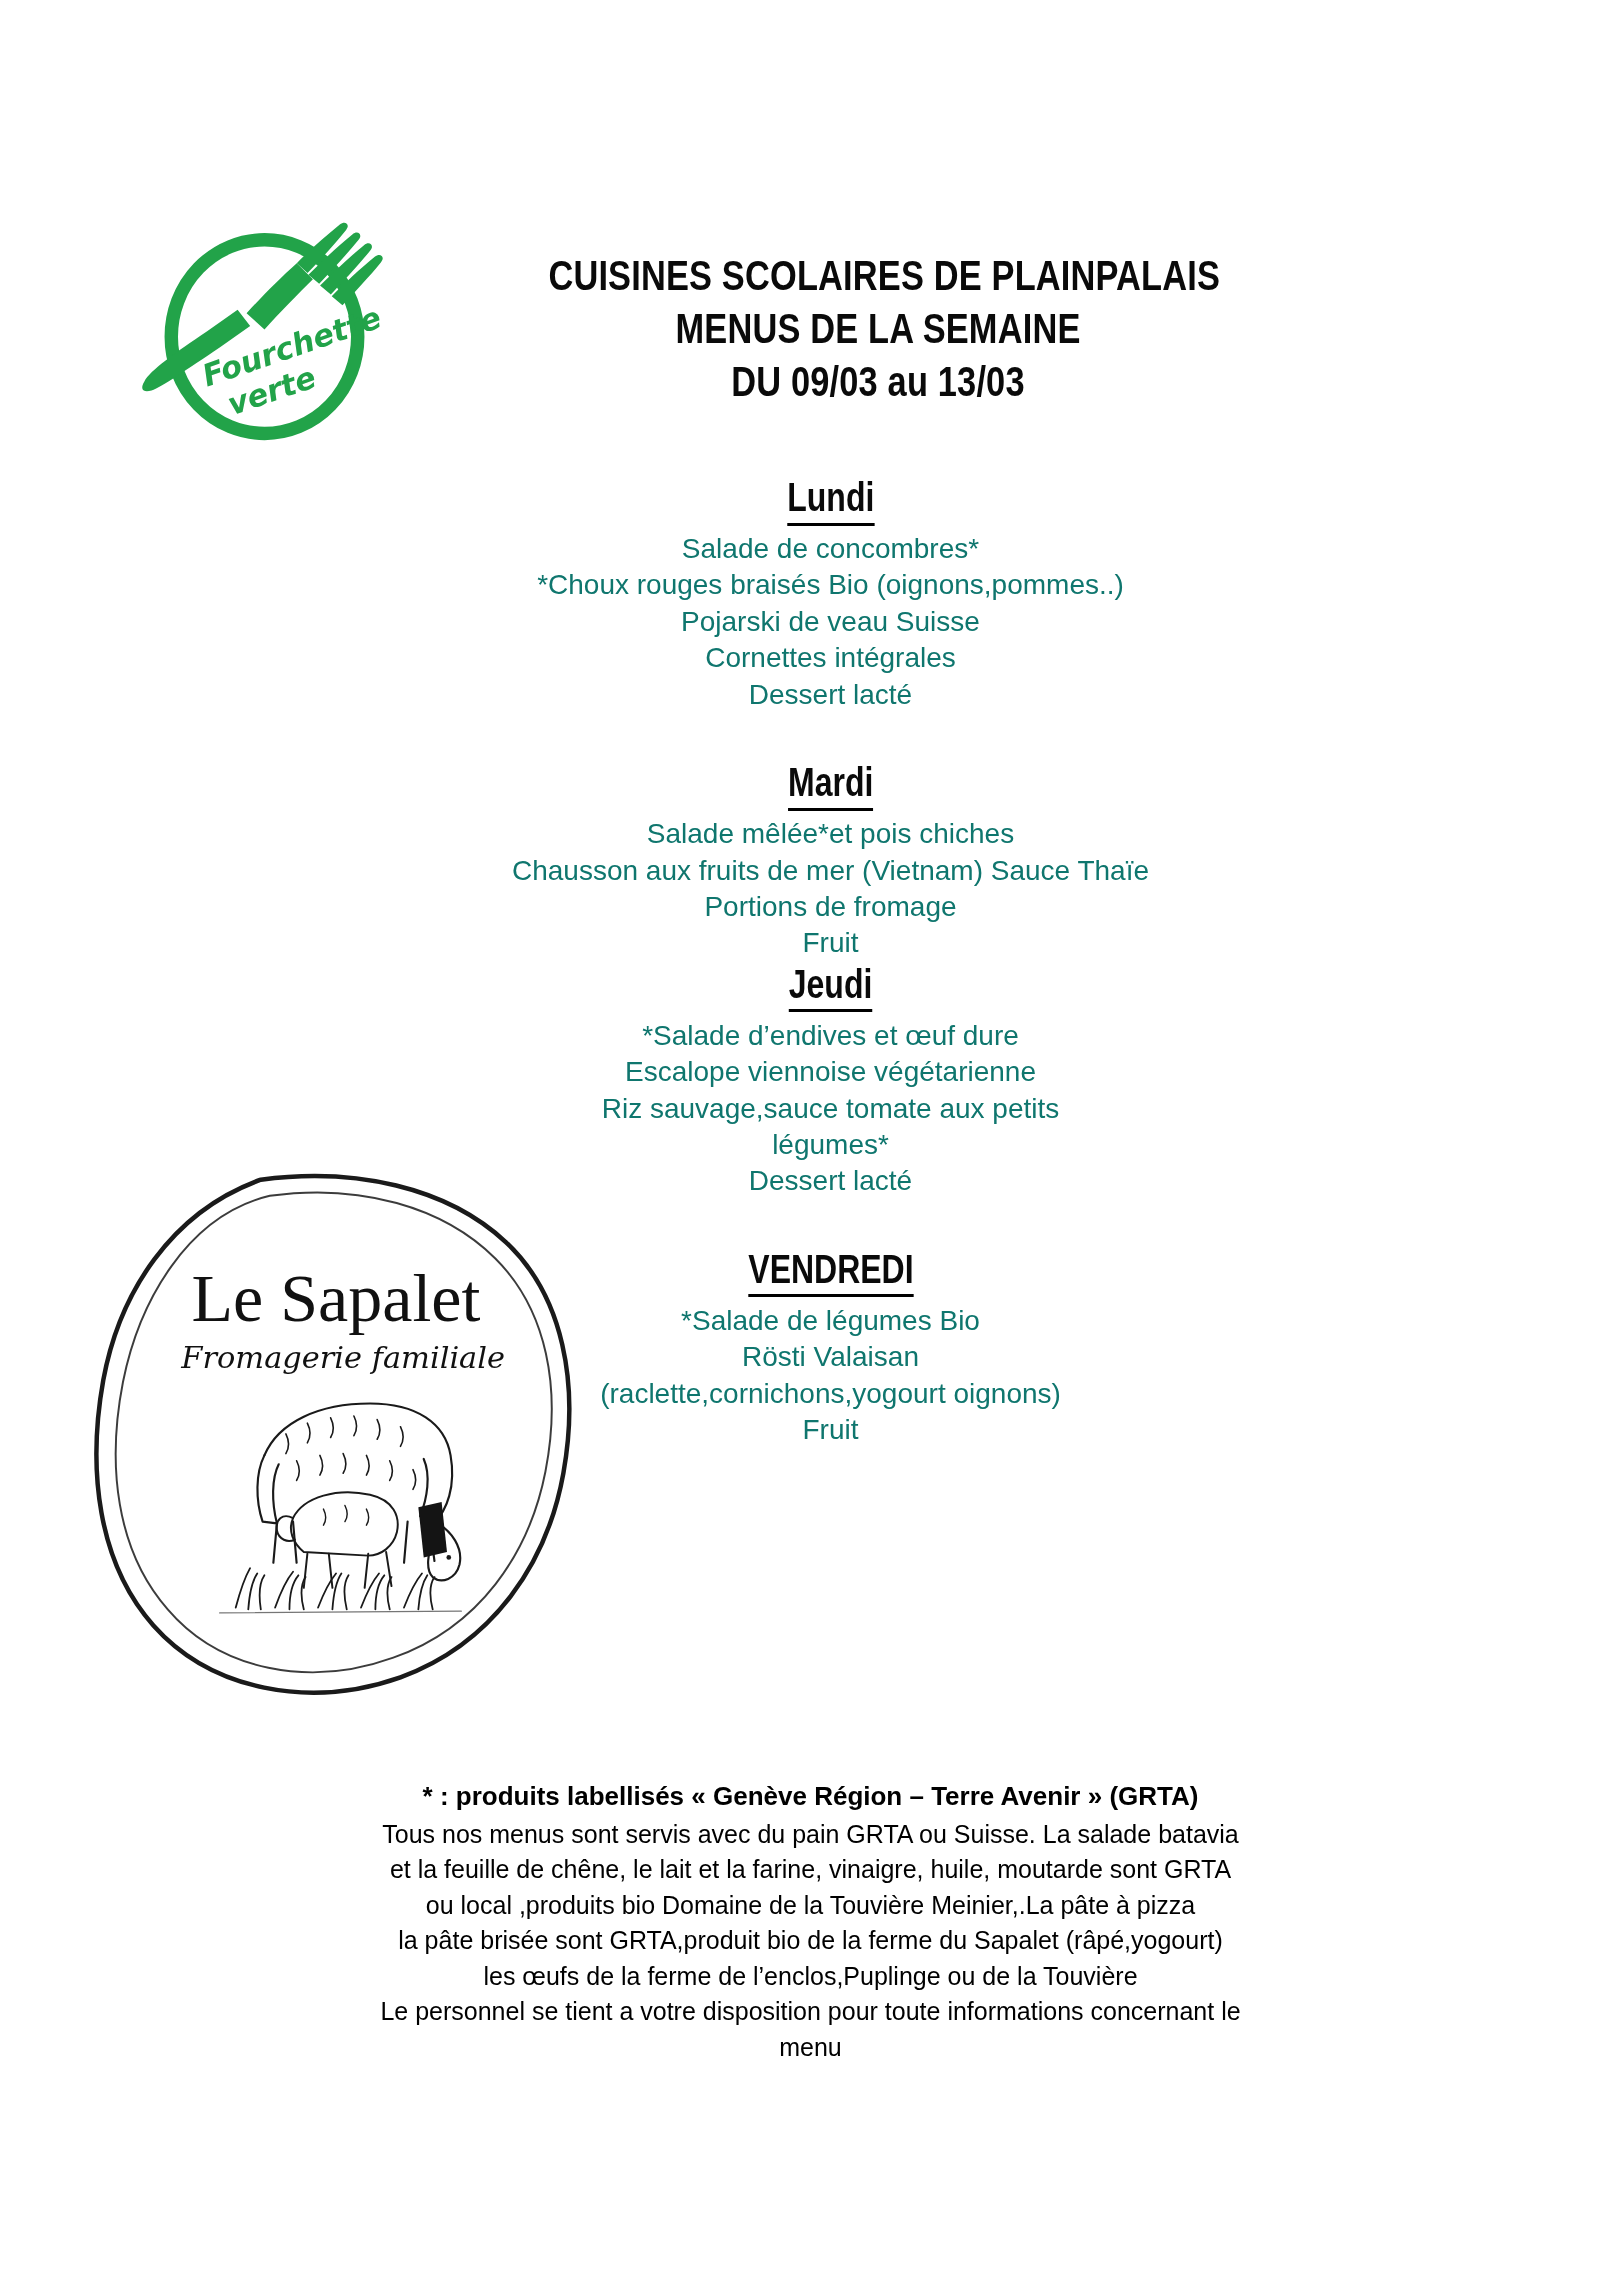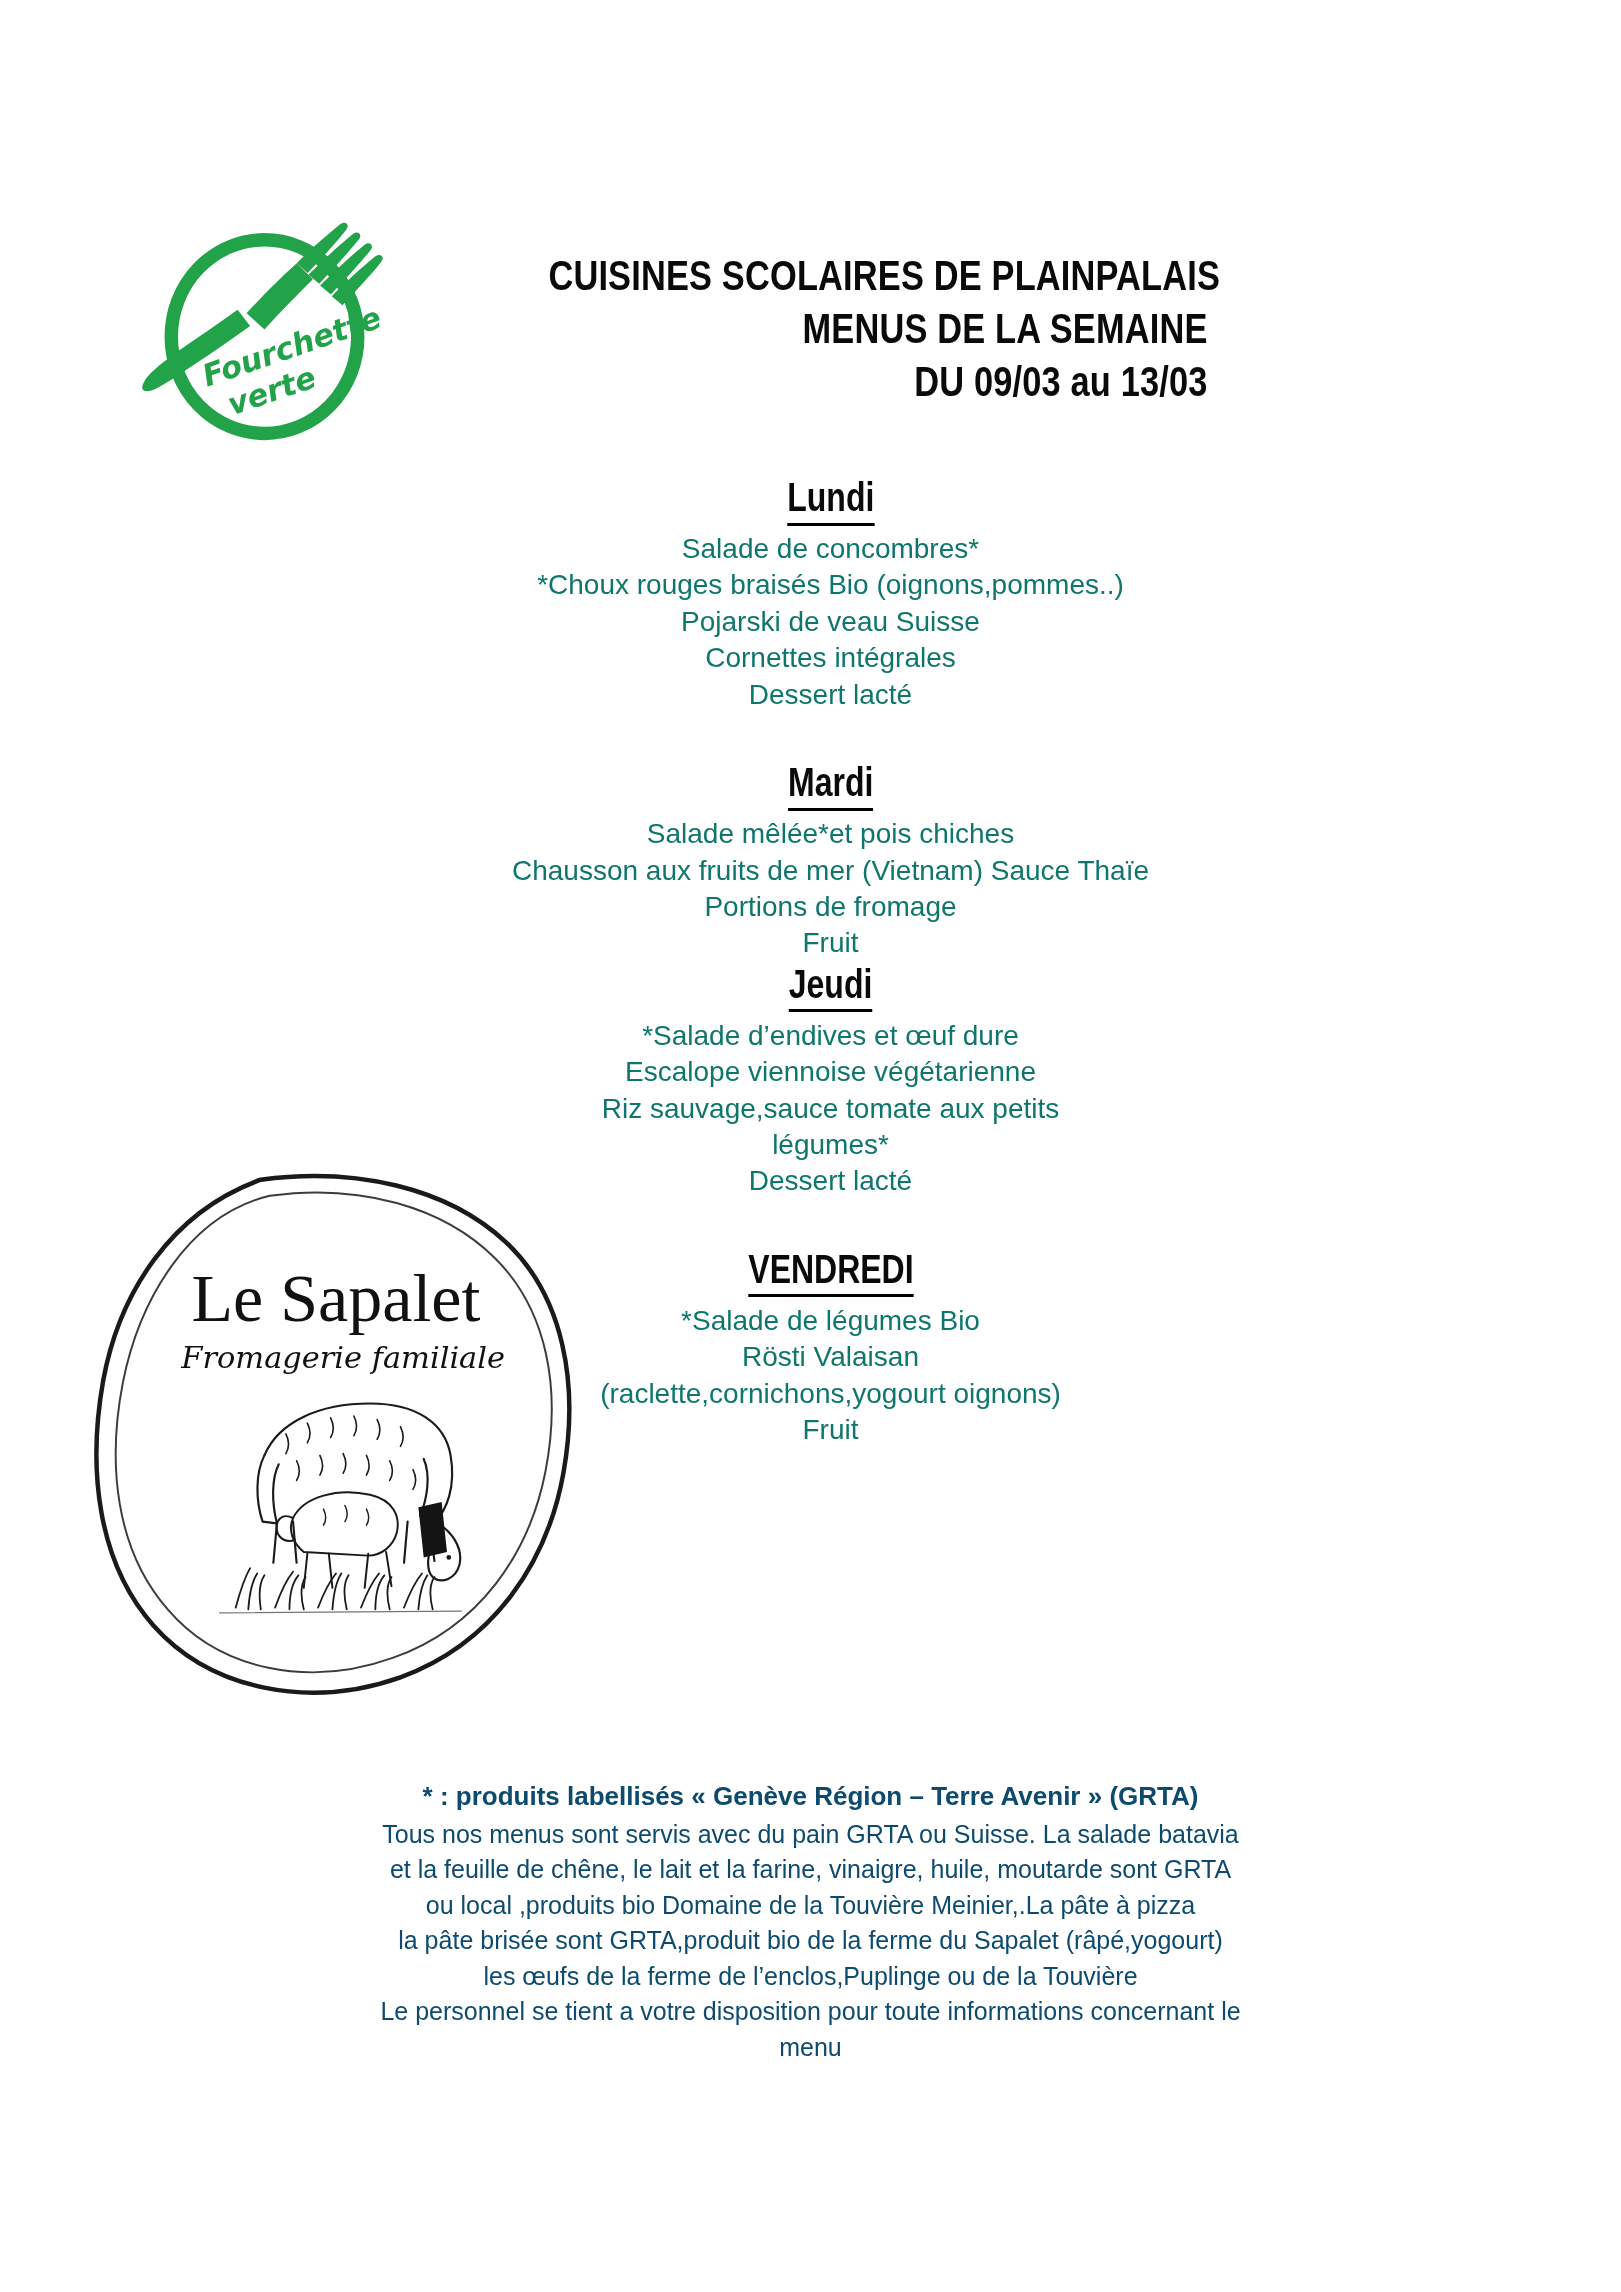--- a/index.html
+++ b/index.html
@@ -39,21 +39,21 @@
     width: 269px;
     height: 251px;
   }
   .fv-logo svg { display: block; width: 100%; height: 100%; }
 
   .title-block {
     position: absolute;
     left: 466px;
     top: 249px;
     width: 824px;
-    text-align: right;
+    text-align: center;
   }
   .title-line {
     font-family: "Liberation Sans Narrow", "Liberation Sans", sans-serif;
     font-weight: 700;
     font-size: 43px;
     line-height: 1.23;
     letter-spacing: 0.2px;
     transform: scaleX(0.80);
     transform-origin: center center;
     white-space: nowrap;
@@ -116,21 +116,21 @@
     position: absolute;
     left: 0;
     top: 1778px;
     width: 1621px;
     text-align: center;
   }
   .footer-line {
     font-family: "Liberation Sans", sans-serif;
     font-size: 25px;
     line-height: 1.42;
-    color: #0c4a6e;
+    color: #000000;
     white-space: nowrap;
   }
   .footer-line.bold {
     font-weight: 700;
     font-size: 26px;
     margin-bottom: 1.8px;
   }
 </style>
 </head>
 <body>

